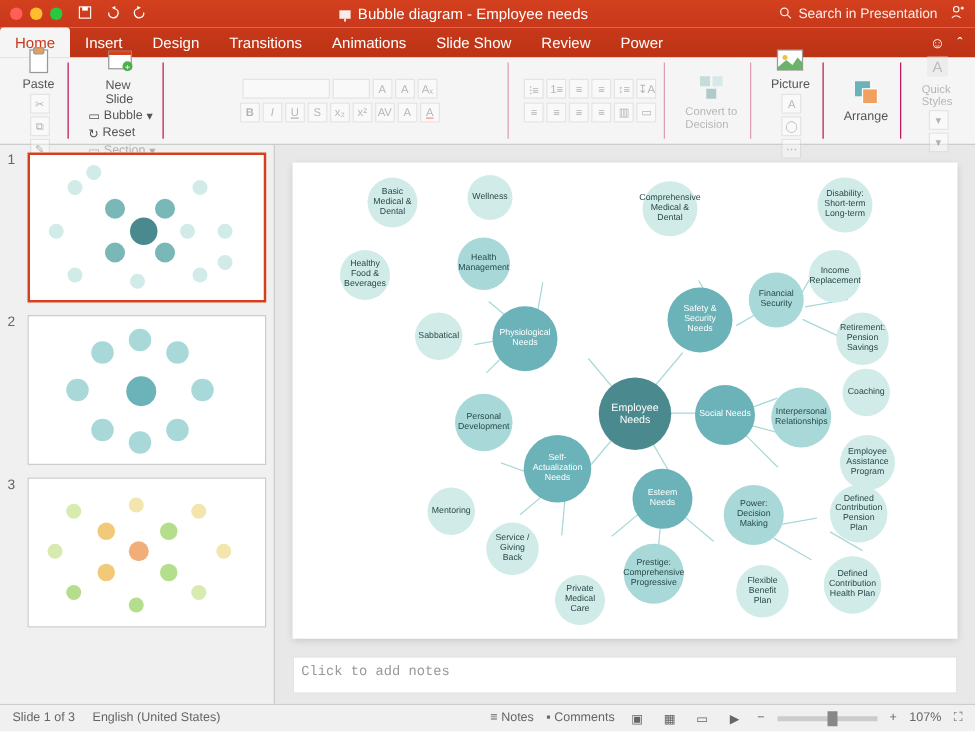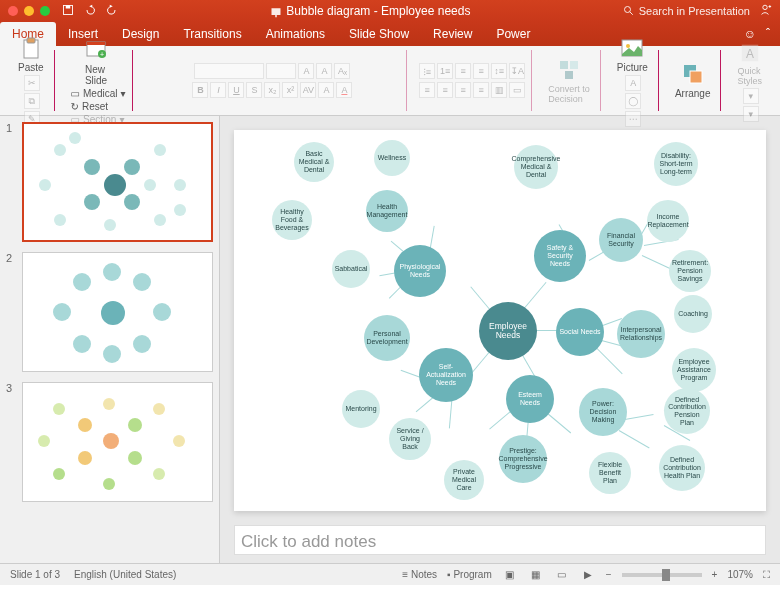--- a/index.html
+++ b/index.html
@@ -28,21 +28,21 @@
 .dim{opacity:.4;}
 .smallbtn{width:16px;height:16px;border:1px solid #ccc;background:#fff;display:inline-flex;align-items:center;justify-content:center;font-size:9px;}
 .workspace{display:flex;height:447px;background:#e8e8e8;}
 .thumbs{width:220px;background:#f0f0f0;border-right:1px solid #ccc;overflow-y:auto;padding:6px;}
 .thumb{display:flex;gap:6px;margin-bottom:10px;}
 .thumb-num{font-size:11px;color:#666;width:10px;}
 .thumb-slide{flex:1;height:120px;background:#fff;border:1px solid #ccc;position:relative;overflow:hidden;}
 .thumb-slide.active{border:2px solid #d2401e;}
 .slide-area{flex:1;display:flex;flex-direction:column;}
 .canvas{flex:1;background:#fff;margin:14px;position:relative;box-shadow:0 2px 6px rgba(0,0,0,.15);overflow:hidden;}
-.notes{height:30px;background:#fff;margin:0 14px 8px;border:1px solid #ddd;padding:6px;color:#999;font-size:17px;}
+.notes{height:30px;background:#fff;margin:0 14px 8px;border:1px solid #ddd;padding:6px;color:#999;font-size:11px;font-family:Liberation Mono, monospace;}
 .statusbar{height:22px;background:#f0f0f0;border-top:1px solid #ccc;display:flex;align-items:center;padding:0 10px;font-size:10px;color:#666;gap:14px;}
 .statusbar .right{margin-left:auto;display:flex;gap:10px;align-items:center;}
 .bubble{position:absolute;border-radius:50%;display:flex;align-items:center;justify-content:center;text-align:center;font-size:7px;color:#2a4a4a;line-height:1.1;padding:3px;}
 .c-dark{background:#4a8a8f;color:#fff;}
 .c-med{background:#6bb3b8;color:#fff;}
 .c-light{background:#a8d8d8;}
 .c-pale{background:#d0ebe8;}
 .line{position:absolute;background:#a8d8d8;height:1px;transform-origin:left center;}
 .mini-bubble{position:absolute;border-radius:50%;}
 .zoom-slider{width:80px;height:4px;background:#ccc;position:relative;}
@@ -133,21 +133,21 @@
       <svg viewBox="0 0 24 24">
           <rect x="3" y="4" width="18" height="14" fill="#fff" stroke="#999"></rect>
           <rect x="3" y="4" width="18" height="3" fill="#d2401e"></rect>
           <circle cx="18" cy="16" r="4" fill="#4caf50"></circle>
           <text x="18" y="19" fill="#fff" font-size="7" text-anchor="middle">+</text>
         </svg>
       <span style="white-space:pre">New
 Slide</span>
     </div>
     <div class="rstack" style="font-size:10px;margin-left:4px">
-      <div class="rrow">▭ <span>Medical</span> ▾</div>
+      <div class="rrow">▭ <span>Bubble</span> ▾</div>
       <div class="rrow">↻ <span>Reset</span></div>
       <div class="rrow dim">▭ <span>Section</span> ▾</div>
     </div>
   </div>
   <div class="rgroup dim" style="flex:1">
     <div class="rrow" style="gap:2px">
       <span class="smallbtn" style="width:70px"></span>
       <span class="smallbtn" style="width:30px"></span>
       <span class="smallbtn">A</span>
       <span class="smallbtn">A</span>
@@ -389,21 +389,21 @@
     </div>
     <div class="notes">Click to add notes</div>
   </div>
 </div>
 
 <div class="statusbar">
   <span>Slide 1 of 3</span>
   <span>English (United States)</span>
   <div class="right">
     <span>≡ <span>Notes</span></span>
-    <span>▪ <span>Program</span></span>
+    <span>▪ <span>Comments</span></span>
     <span class="viewbtn">▣</span>
     <span class="viewbtn">▦</span>
     <span class="viewbtn">▭</span>
     <span class="viewbtn">▶</span>
     <span>−</span>
     <div class="zoom-slider">
         <div class="zoom-thumb"></div>
       </div>
     <span>+</span>
     <span>107%</span>

